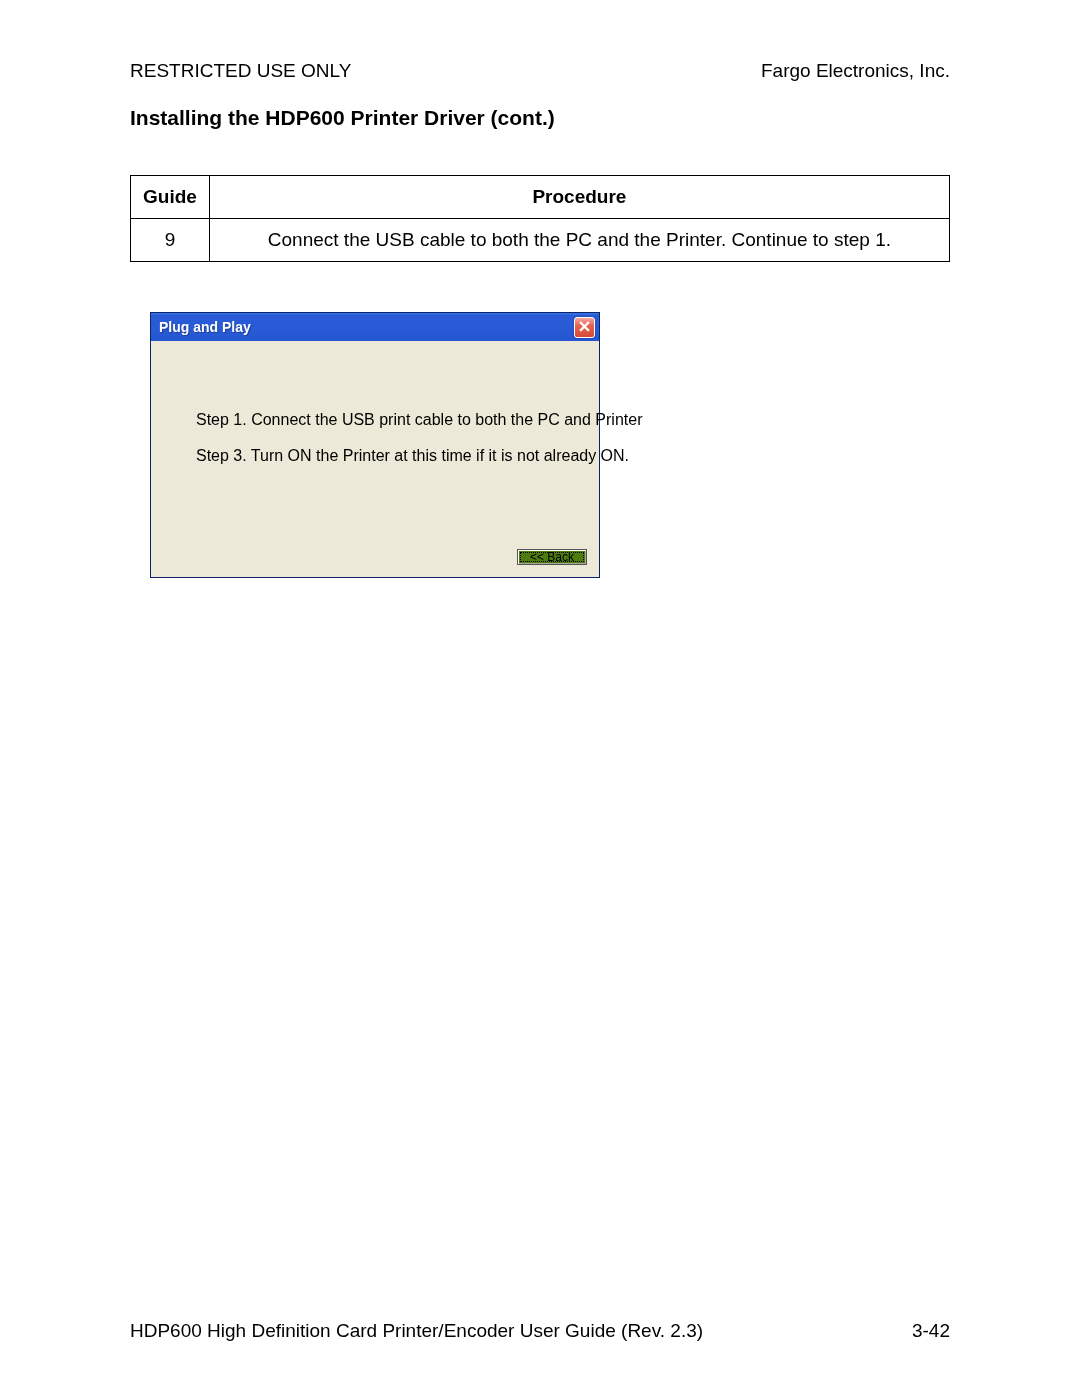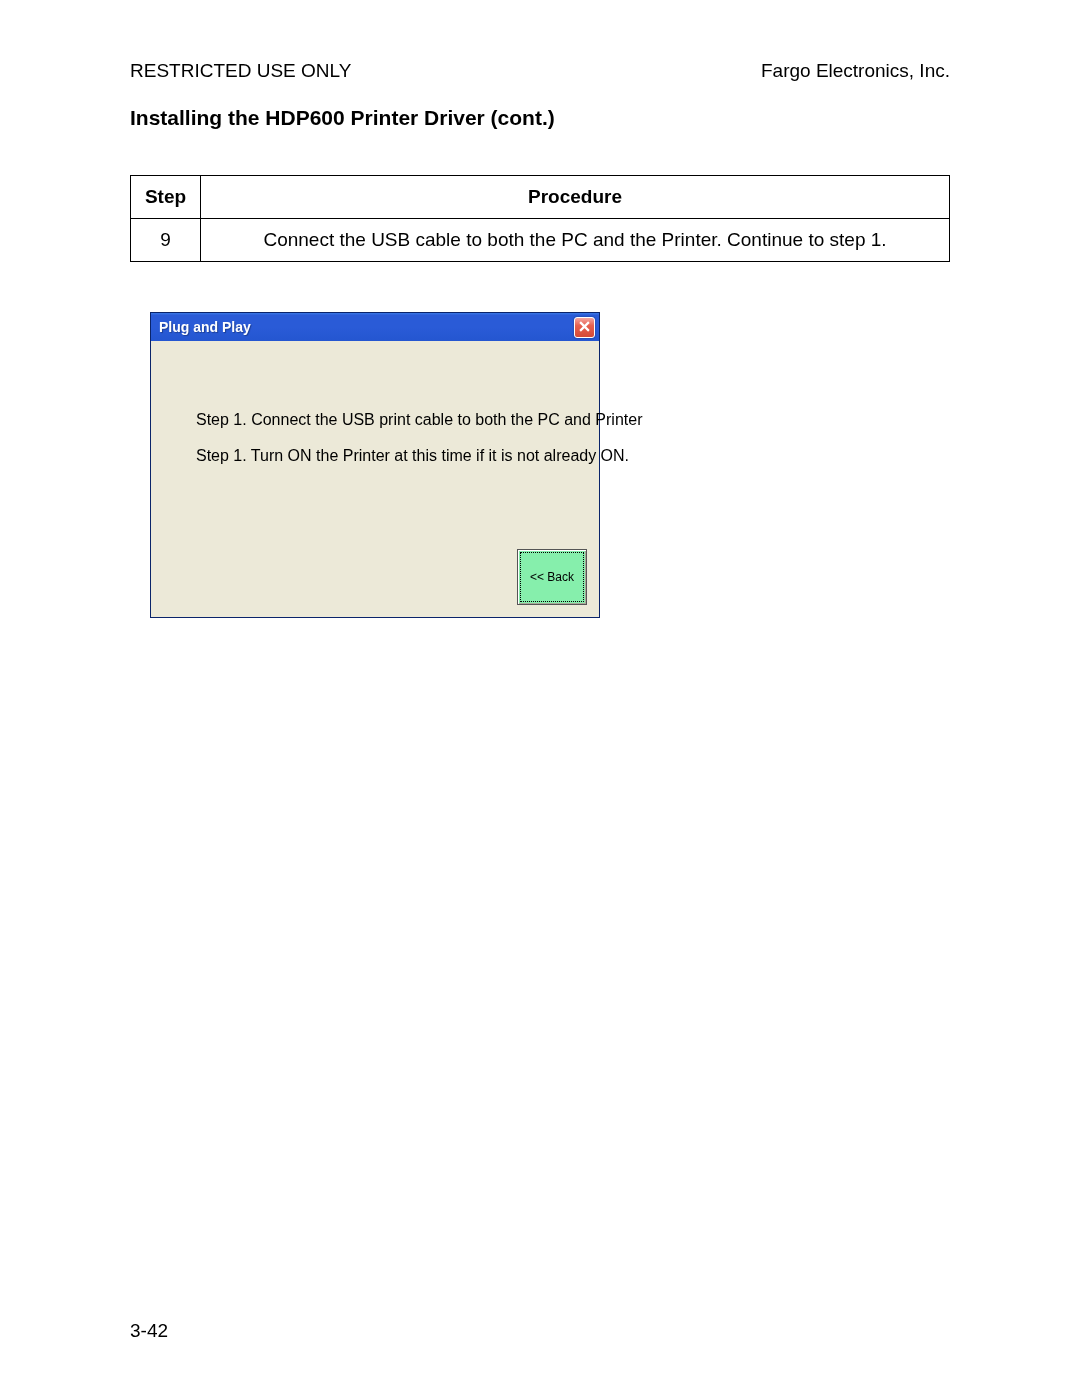--- a/index.html
+++ b/index.html
@@ -97,22 +97,22 @@
     white-space: nowrap;
   }
   .dialog-footer {
     display: flex;
     justify-content: flex-end;
     padding: 8px 12px 12px 12px;
   }
   .back-btn {
     font-family: Tahoma, Arial, sans-serif;
     font-size: 12px;
-    padding: 20px 12px;
-    background: #86efac;
+    padding: 0 12px;
+    background: #4d7c0f;
     border: 1px solid #555;
     outline: 1px dotted #000;
     outline-offset: -4px;
     box-shadow: inset 1px 1px 0 #fff, inset -1px -1px 0 #aca899;
     cursor: pointer;
   }
 
   .footer-row {
     position: absolute;
     bottom: 55px;
@@ -131,21 +131,21 @@
   <div class="header-row">
     <span>RESTRICTED USE ONLY</span>
     <span>Fargo Electronics, Inc.</span>
   </div>
 
   <h2 class="section-title">Installing the HDP600 Printer Driver (cont.)</h2>
 
   <table class="proc">
     <tbody>
         <tr>
-      <th class="step-col">Step</th>
+      <th class="step-col">Guide</th>
       <th>Procedure</th>
     </tr>
     <tr>
       <td class="step-col">9</td>
       <td>Connect the USB cable to both the PC and the Printer. Continue to step 1.</td>
     </tr>
   </tbody>
     </table>
 
   <div class="dialog">
@@ -154,23 +154,24 @@
       <span class="close-btn">
         <span>
           <svg viewBox="0 0 10 10">
               <path d="M1 1 L9 9 M9 1 L1 9" stroke="#fff" stroke-width="2" fill="none"></path>
             </svg>
         </span>
       </span>
     </div>
     <div class="dialog-body">
       <div class="step-line">Step 1.  Connect the USB print cable to both the PC and Printer</div>
-      <div class="step-line">Step 1.  Turn ON the Printer at this time if it is not already ON.</div>
+      <div class="step-line">Step 3.  Turn ON the Printer at this time if it is not already ON.</div>
     </div>
     <div class="dialog-footer">
       <button class="back-btn">&lt;&lt; Back</button>
     </div>
   </div>
 </div>
 
 <div class="footer-row">
+  <span>HDP600 High Definition Card Printer/Encoder User Guide (Rev. 2.3)</span>
   <span>3-42</span>
 </div>
 
 </body></html>

